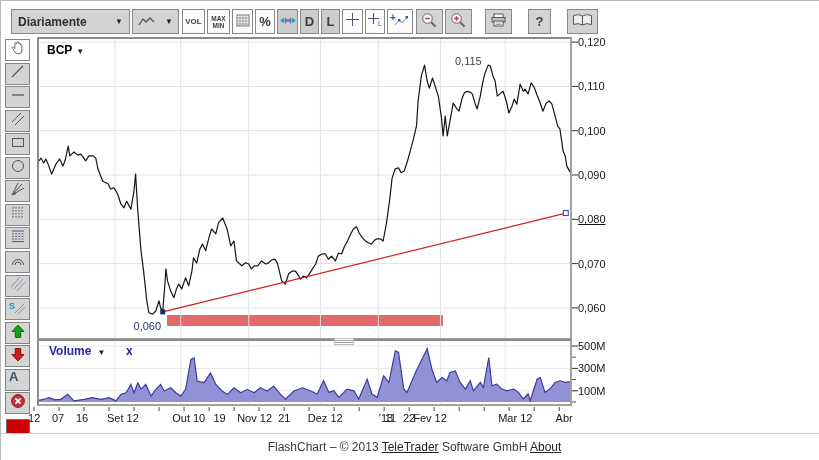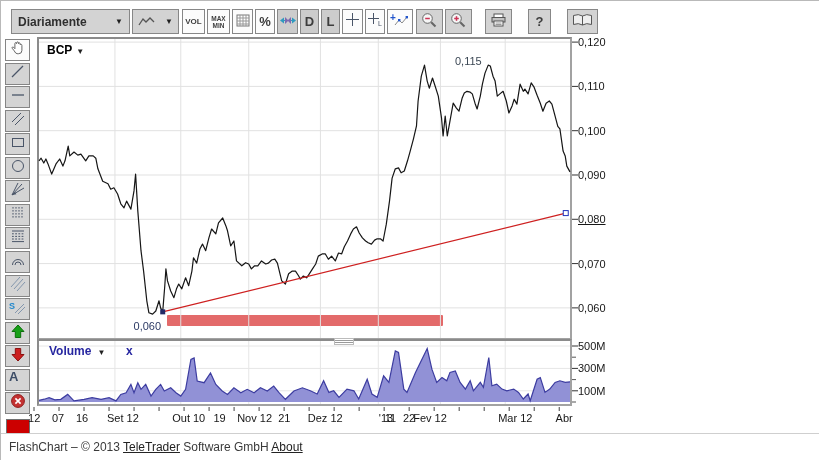--- a/index.html
+++ b/index.html
@@ -53,21 +53,21 @@
   
   .ylabel{position:absolute;left:577px;font-size:11px;color:#161616;white-space:nowrap;}
   .xlabel{position:absolute;top:411px;font-size:11px;color:#161616;transform:translateX(-50%);white-space:nowrap;}
 
   
   #grip{position:absolute;left:333px;top:337px;width:20px;height:7px;z-index:6;cursor:row-resize;
         background:repeating-linear-gradient(#fff 0 1px,#9a9a9a 1px 2px);border:1px solid #bbb;box-sizing:border-box;}
 
   
   #footer{position:absolute;left:0;top:432px;width:819px;height:28px;border-top:1px solid #cfcfcf;
-          padding:6px 0 0 8px;box-sizing:border-box;font-size:12px;color:#3a3a3a;background:#fff;}
+          padding:6px 0 0 8px;box-sizing:border-box;font-size:12px;color:#3a3a3a;background:#fff;text-align:center;}
   #footer a{color:#232323;text-decoration:underline;cursor:pointer;}
 </style>
 </head>
 <body>
 
 <div id="app">
 
   <div class="tbtn gray dd" style="left:10px;width:119px">
     <span class="dd-label">Diariamente</span>
     <span class="dd-arrow">▼</span>

